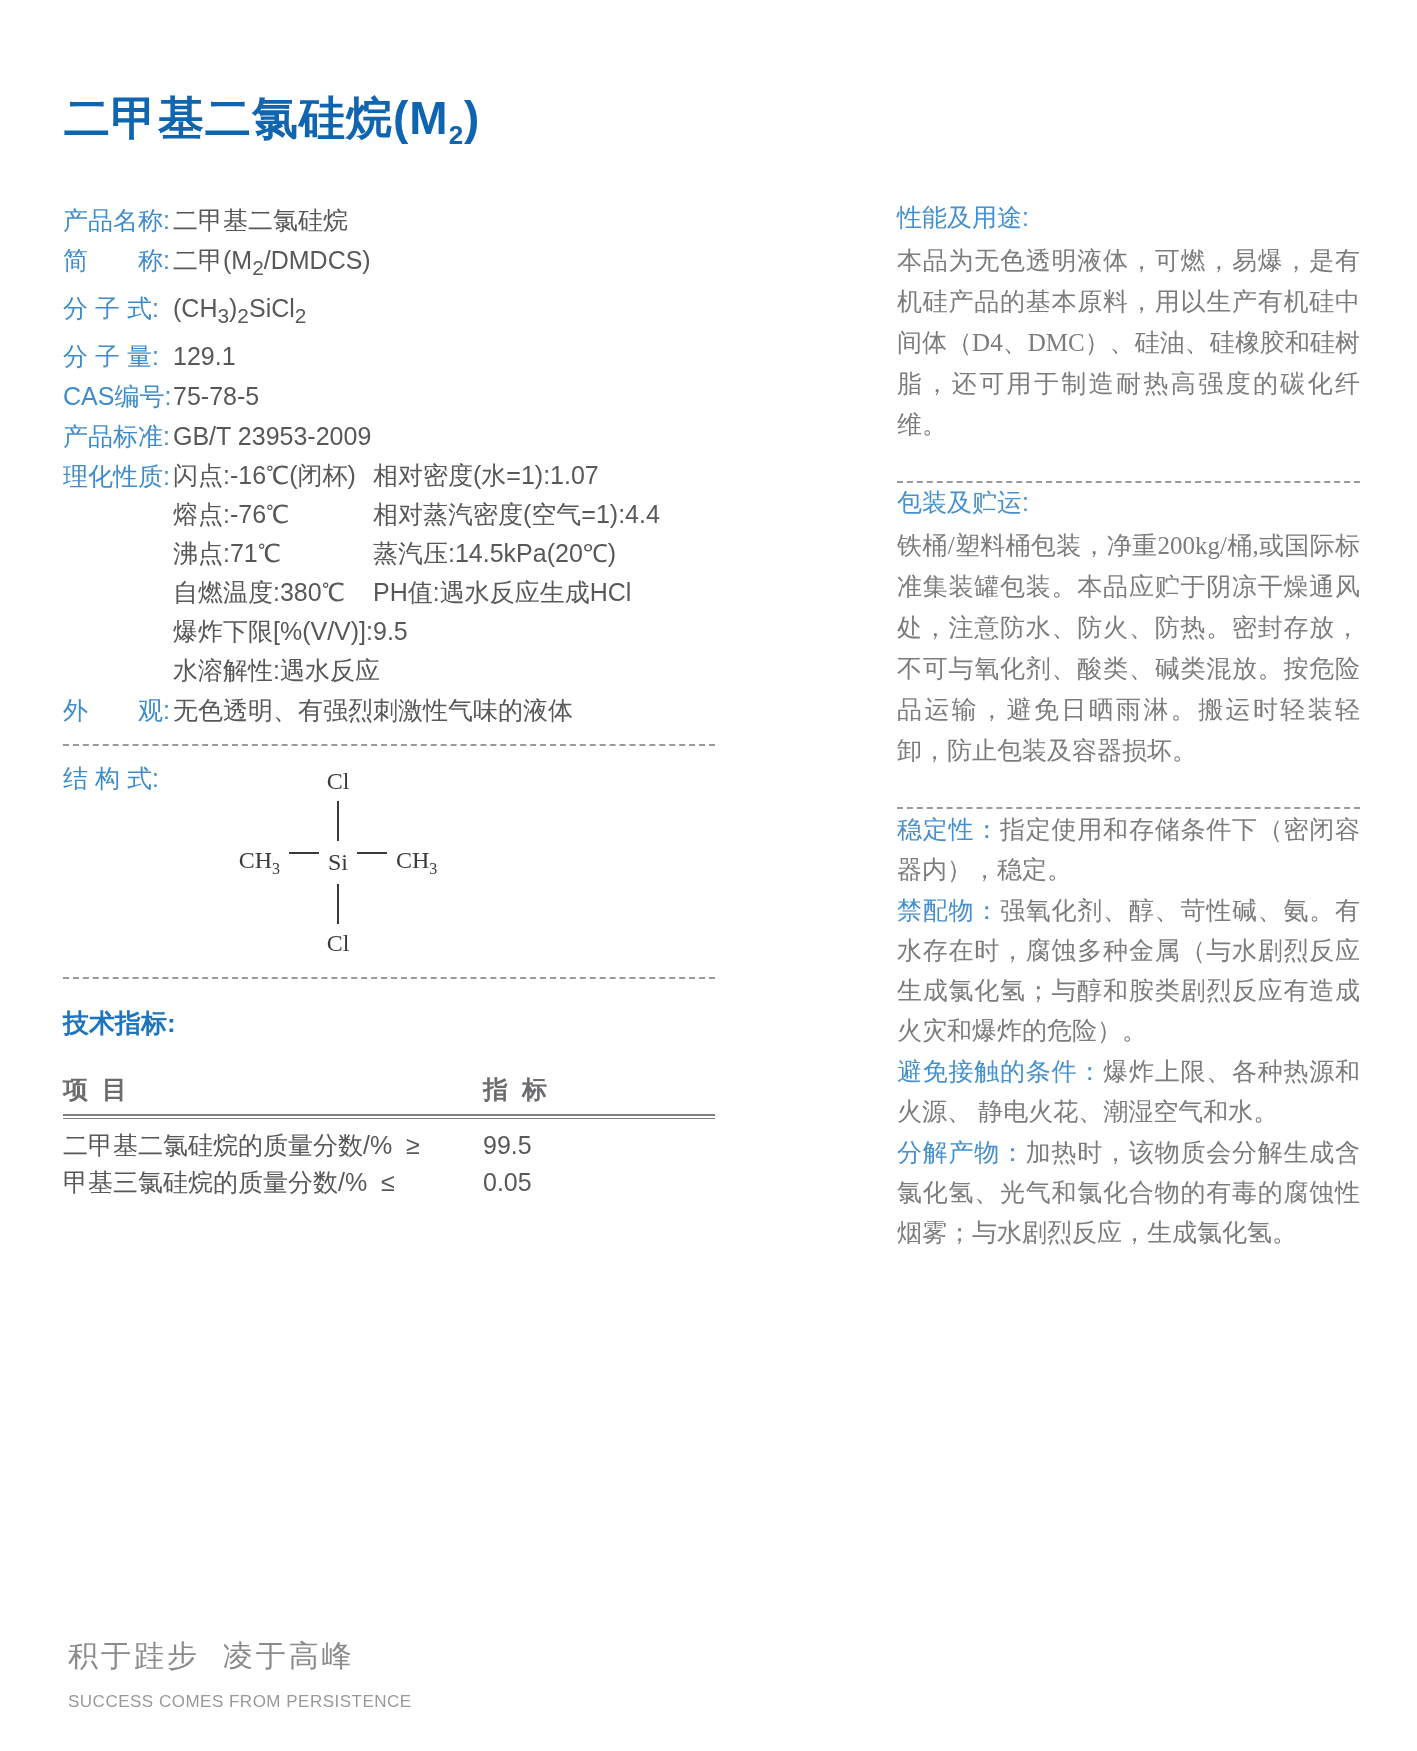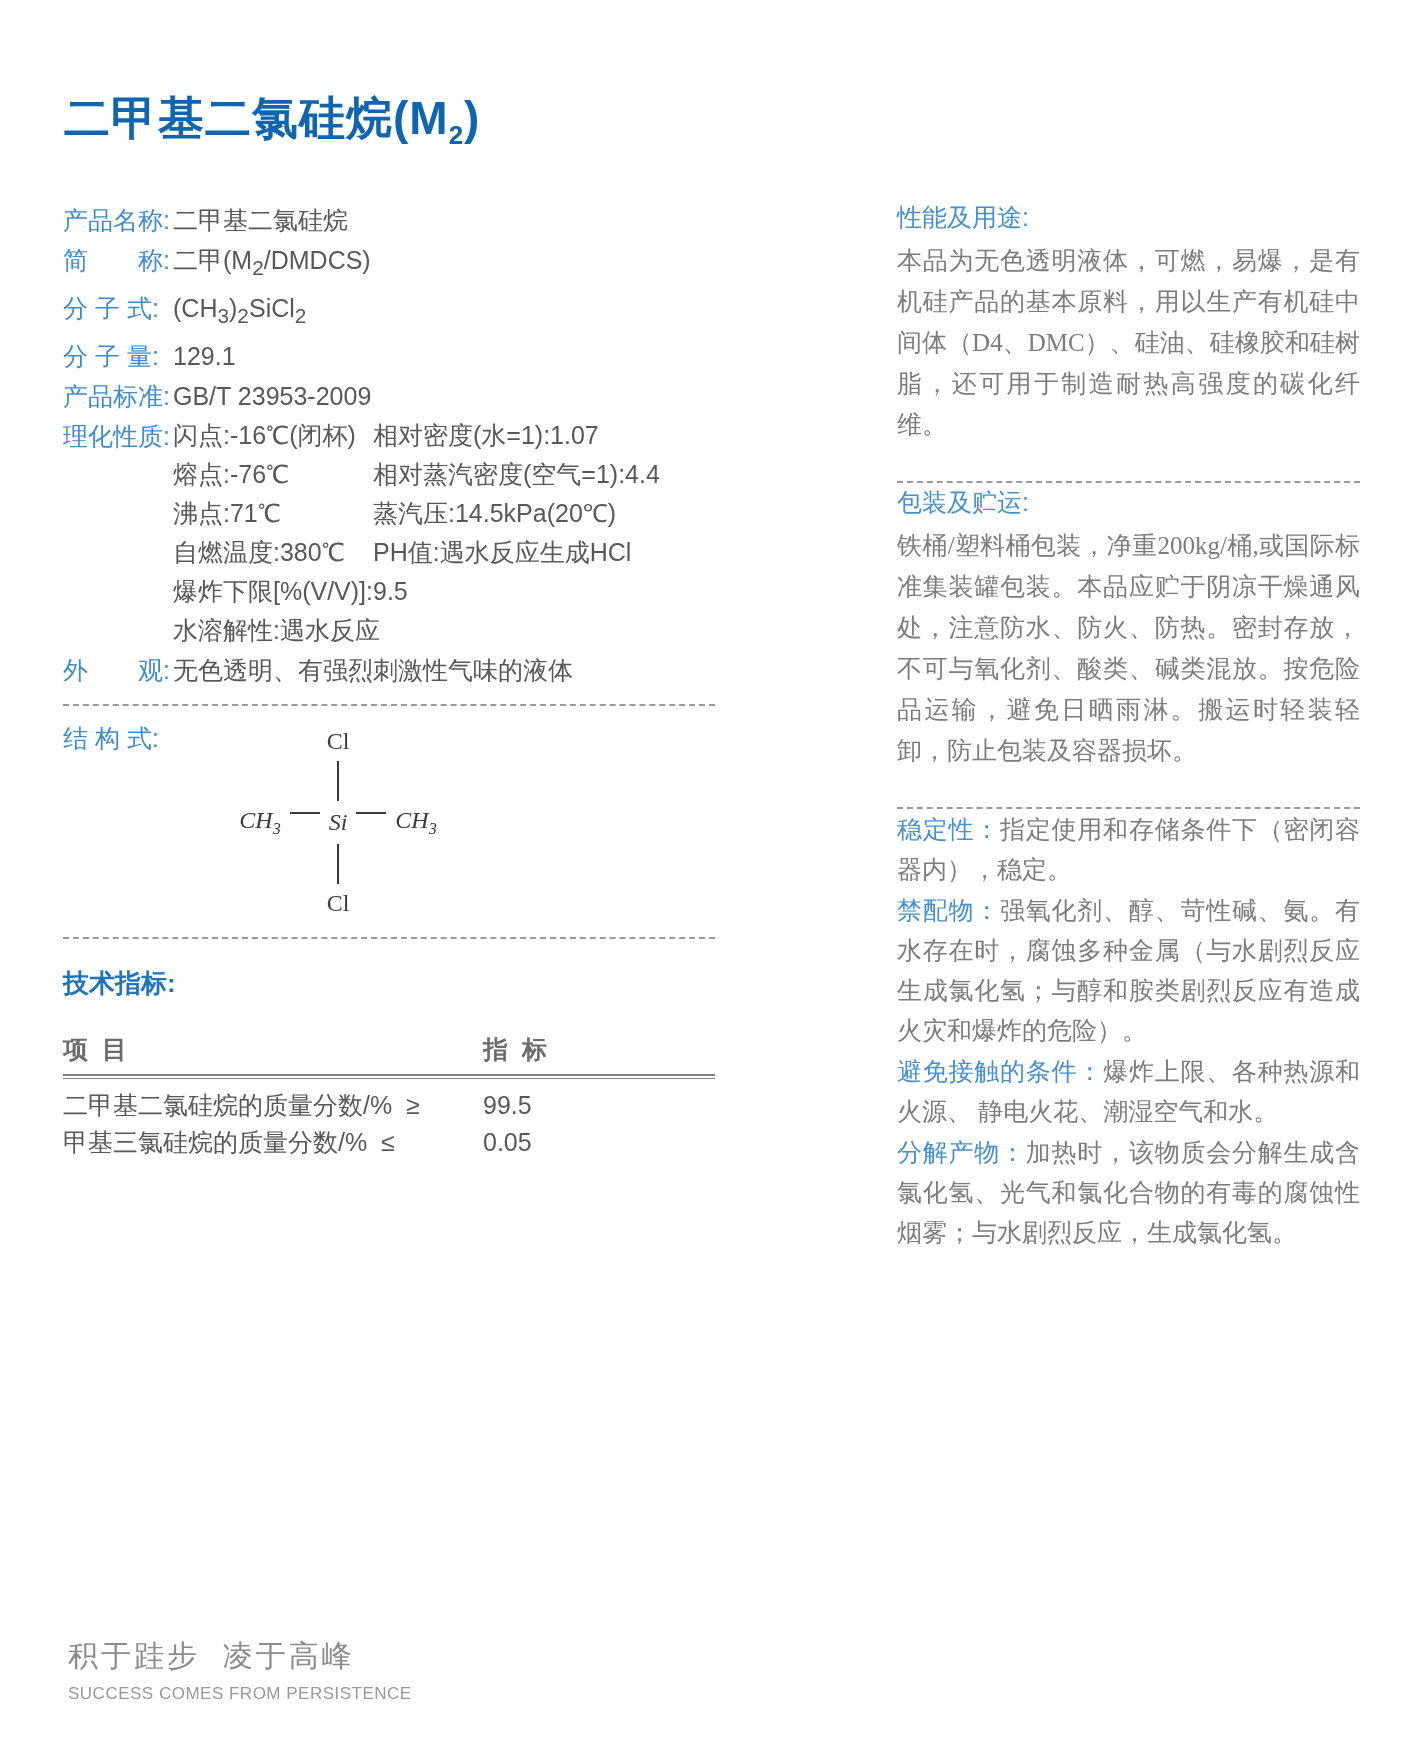--- a/index.html
+++ b/index.html
@@ -56,21 +56,21 @@
     font-size: 24px;
     color: #3a3a3a;
     display: flex;
     flex-direction: column;
     align-items: center;
     width: 230px;
     margin-left: 50px;
     padding-top: 6px;
   }
   .s-bond-v { width: 2px; height: 40px; background: #3a3a3a; margin: 6px 0; }
-  .s-mid { display: flex; align-items: center; font-style: italic; }
+  .s-mid { display: flex; align-items: center; }
   .s-bond-h {
     display: inline-block;
     width: 30px;
     border-top: 2px solid #3a3a3a;
     margin: 0 9px;
     position: relative;
     top: -9px;
   }
   .struct sub { font-size: 16px; }
 
@@ -125,21 +125,21 @@
     text-align: justify;
   }
   .inline-lbl {
     color: #4590cd;
     font-family: "Liberation Sans", sans-serif;
   }
 
   
   .footer { position: absolute; left: 68px; top: 1636px; color: #8b8b8c; }
   .footer-cn { font-size: 30px; letter-spacing: 3px; white-space: pre; }
-  .footer-en { font-size: 17px; margin-top: 7px; letter-spacing: 0.5px; color: #98999b; }
+  .footer-en { font-size: 17px; margin-top: 15px; letter-spacing: 0.5px; color: #98999b; }
 </style>
 </head>
 <body>
 
 <div class="page">
 
   <h1 class="doc-title"><span>二甲基二氯硅烷(M</span><sub>2</sub><span>)</span></h1>
 
   <div class="left-col">
 
@@ -156,20 +156,24 @@
     <div class="field">
       <span class="lbl">分 子 式:</span>
       <span class="val"><span>(CH</span><sub>3</sub><span>)</span><sub>2</sub><span>SiCl</span><sub>2</sub></span>
     </div>
 
     <div class="field">
       <span class="lbl">分 子 量:</span>
       <span class="val">129.1</span>
     </div>
 
+    <div class="field">
+      <span class="lbl">CAS编号:</span>
+      <span class="val">75-78-5</span>
+    </div>
 
     <div class="field">
       <span class="lbl">产品标准:</span>
       <span class="val">GB/T 23953-2009</span>
     </div>
 
     <div class="field">
       <span class="lbl">理化性质:</span>
       <div class="phys-block">
         <div class="phys-row">

